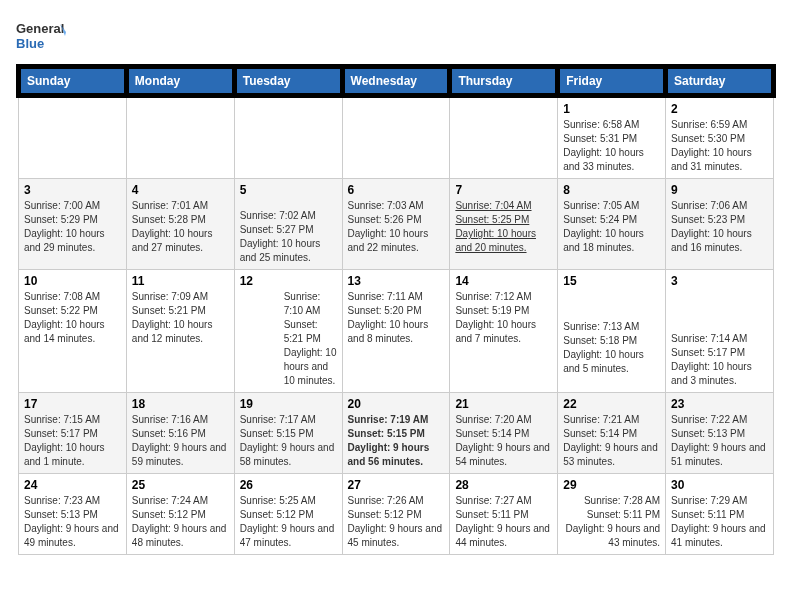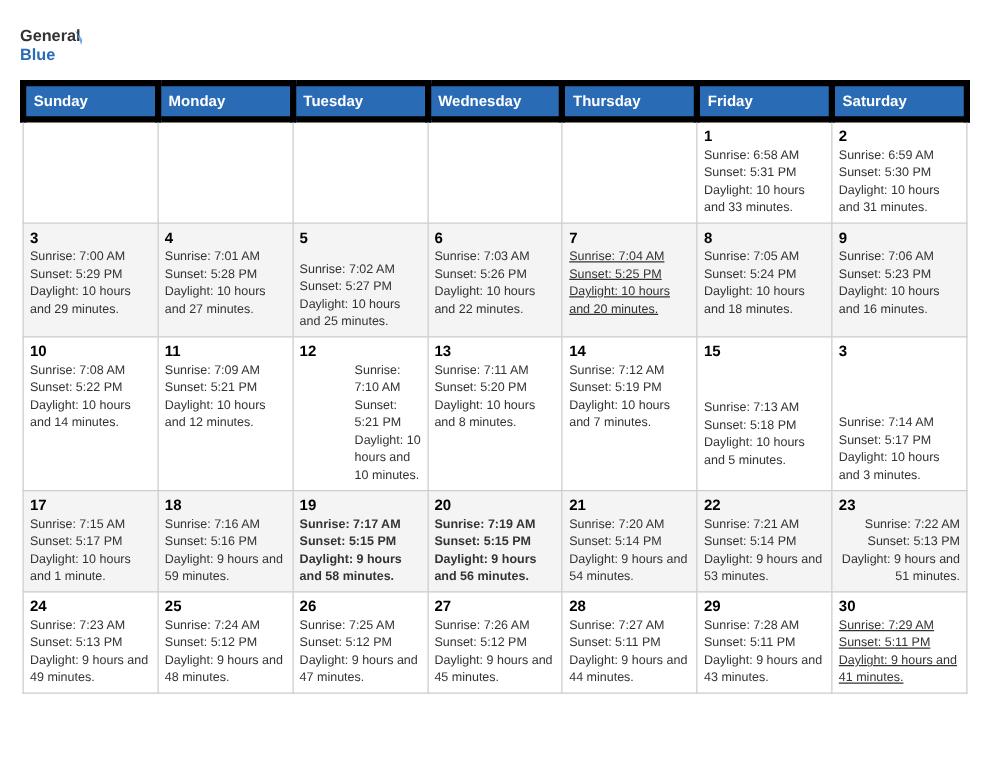--- a/index.html
+++ b/index.html
@@ -221,21 +221,21 @@
 Daylight: 10 hours and 1 minute.</div>
         </td>
         <td>
           <span class="day-num">18</span>
           <div class="day-info" style="white-space: pre-line;">Sunrise: 7:16 AM
 Sunset: 5:16 PM
 Daylight: 9 hours and 59 minutes.</div>
         </td>
         <td>
           <span class="day-num">19</span>
-          <div class="day-info" style="white-space: pre-line; font-weight: bold;">Sunrise: 7:17 AM
+          <div class="day-info" style="white-space: pre-line;">Sunrise: 7:17 AM
 Sunset: 5:15 PM
 Daylight: 9 hours and 58 minutes.</div>
         </td>
         <td>
           <span class="day-num">20</span>
           <div class="day-info" style="white-space: pre-line; font-weight: bold;">Sunrise: 7:19 AM
 Sunset: 5:15 PM
 Daylight: 9 hours and 56 minutes.</div>
         </td>
         <td>
@@ -245,63 +245,63 @@
 Daylight: 9 hours and 54 minutes.</div>
         </td>
         <td>
           <span class="day-num">22</span>
           <div class="day-info" style="white-space: pre-line;">Sunrise: 7:21 AM
 Sunset: 5:14 PM
 Daylight: 9 hours and 53 minutes.</div>
         </td>
         <td>
           <span class="day-num">23</span>
-          <div class="day-info" style="white-space: pre-line; text-align: right;">Sunrise: 7:22 AM
+          <div class="day-info" style="white-space: pre-line;">Sunrise: 7:22 AM
 Sunset: 5:13 PM
 Daylight: 9 hours and 51 minutes.</div>
         </td>
       </tr>
       <tr>
         <td>
           <span class="day-num">24</span>
           <div class="day-info" style="white-space: pre-line;">Sunrise: 7:23 AM
 Sunset: 5:13 PM
 Daylight: 9 hours and 49 minutes.</div>
         </td>
         <td>
           <span class="day-num">25</span>
           <div class="day-info" style="white-space: pre-line;">Sunrise: 7:24 AM
 Sunset: 5:12 PM
 Daylight: 9 hours and 48 minutes.</div>
         </td>
         <td>
           <span class="day-num">26</span>
-          <div class="day-info" style="white-space: pre-line;">Sunrise: 7:25 AM
+          <div class="day-info" style="white-space: pre-line;">Sunrise: 5:25 AM
 Sunset: 5:12 PM
 Daylight: 9 hours and 47 minutes.</div>
         </td>
         <td>
           <span class="day-num">27</span>
           <div class="day-info" style="white-space: pre-line;">Sunrise: 7:26 AM
 Sunset: 5:12 PM
 Daylight: 9 hours and 45 minutes.</div>
         </td>
         <td>
           <span class="day-num">28</span>
           <div class="day-info" style="white-space: pre-line;">Sunrise: 7:27 AM
 Sunset: 5:11 PM
 Daylight: 9 hours and 44 minutes.</div>
         </td>
         <td>
           <span class="day-num">29</span>
-          <div class="day-info" style="white-space: pre-line;">Sunrise: 7:28 AM
+          <div class="day-info" style="white-space: pre-line; text-align: right;">Sunrise: 7:28 AM
 Sunset: 5:11 PM
 Daylight: 9 hours and 43 minutes.</div>
         </td>
         <td>
           <span class="day-num">30</span>
-          <div class="day-info" style="white-space: pre-line; text-decoration: underline;">Sunrise: 7:29 AM
+          <div class="day-info" style="white-space: pre-line;">Sunrise: 7:29 AM
 Sunset: 5:11 PM
 Daylight: 9 hours and 41 minutes.</div>
         </td>
       </tr>
     </tbody>
 </table>
 
 </body></html>

